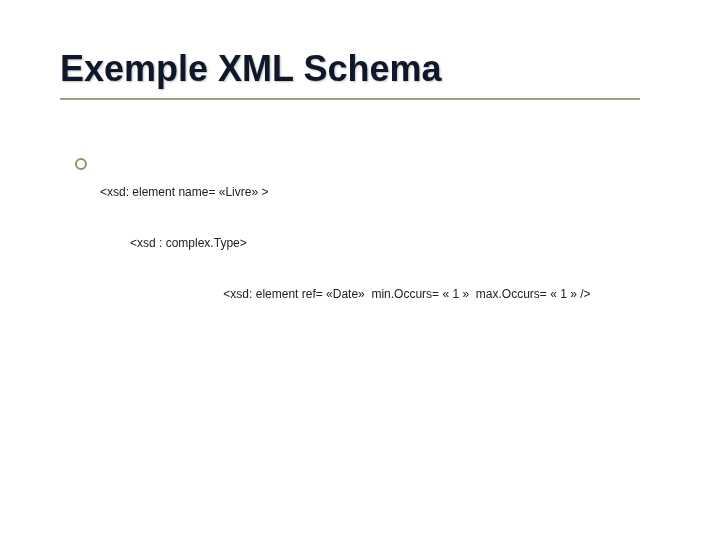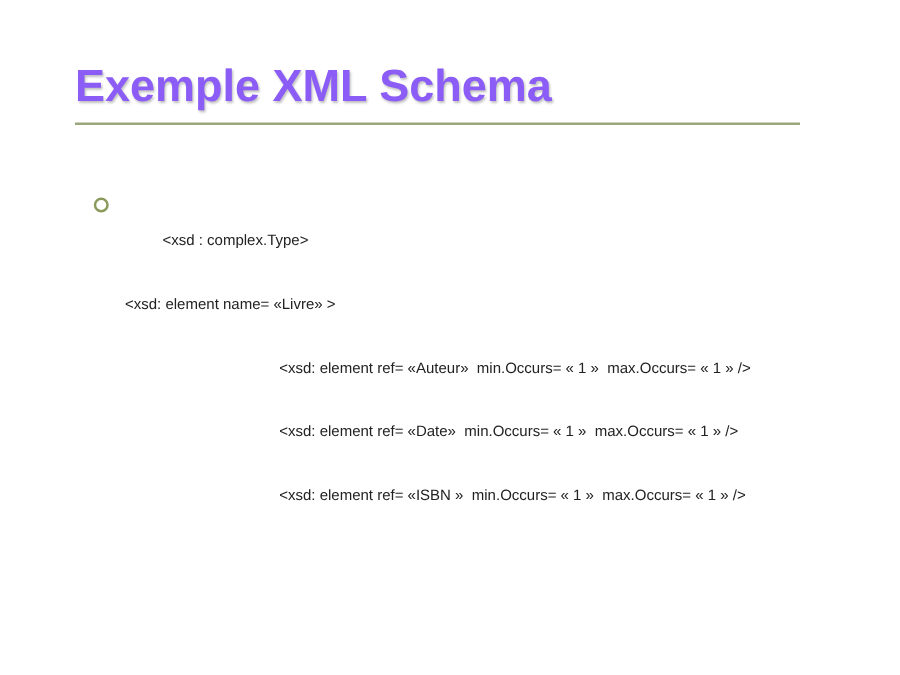--- a/index.html
+++ b/index.html
@@ -16,21 +16,21 @@
     width: 720px;
     height: 540px;
     box-sizing: border-box;
   }
   .title {
     position: absolute;
     left: 60px;
     top: 48px;
     font-size: 36px;
     font-weight: bold;
-    color: #8b5cf6;
+    color: #0f172a;
     text-shadow: 1px 1px 2px rgba(0,0,0,0.25);
     white-space: nowrap;
   }
   .title-underline {
     position: absolute;
     left: 60px;
     top: 98px;
     width: 580px;
     height: 2px;
     background: #9aa77a;
@@ -62,25 +62,23 @@
 </head>
 <body>
 <div class="slide">
 
   <div class="title">Exemple XML Schema</div>
   <div class="title-underline"></div>
 
   <div class="bullet-dot"></div>
 
   <div class="code-block">
+    <div>&lt;xsd: element name= «Livre» &gt;</div>
     <div>         &lt;xsd : complex.Type&gt;</div>
-    <div>&lt;xsd: element name= «Livre» &gt;</div>
-    <div>                                     &lt;xsd: element ref= «Auteur»  min.Occurs= « 1 »  max.Occurs= « 1 » /&gt;</div>
     <div>                                     &lt;xsd: element ref= «Date»  min.Occurs= « 1 »  max.Occurs= « 1 » /&gt;</div>
-    <div>                                     &lt;xsd: element ref= «ISBN »  min.Occurs= « 1 »  max.Occurs= « 1 » /&gt;</div>
     
     
     
     
     
     
     
     
     
   </div>

